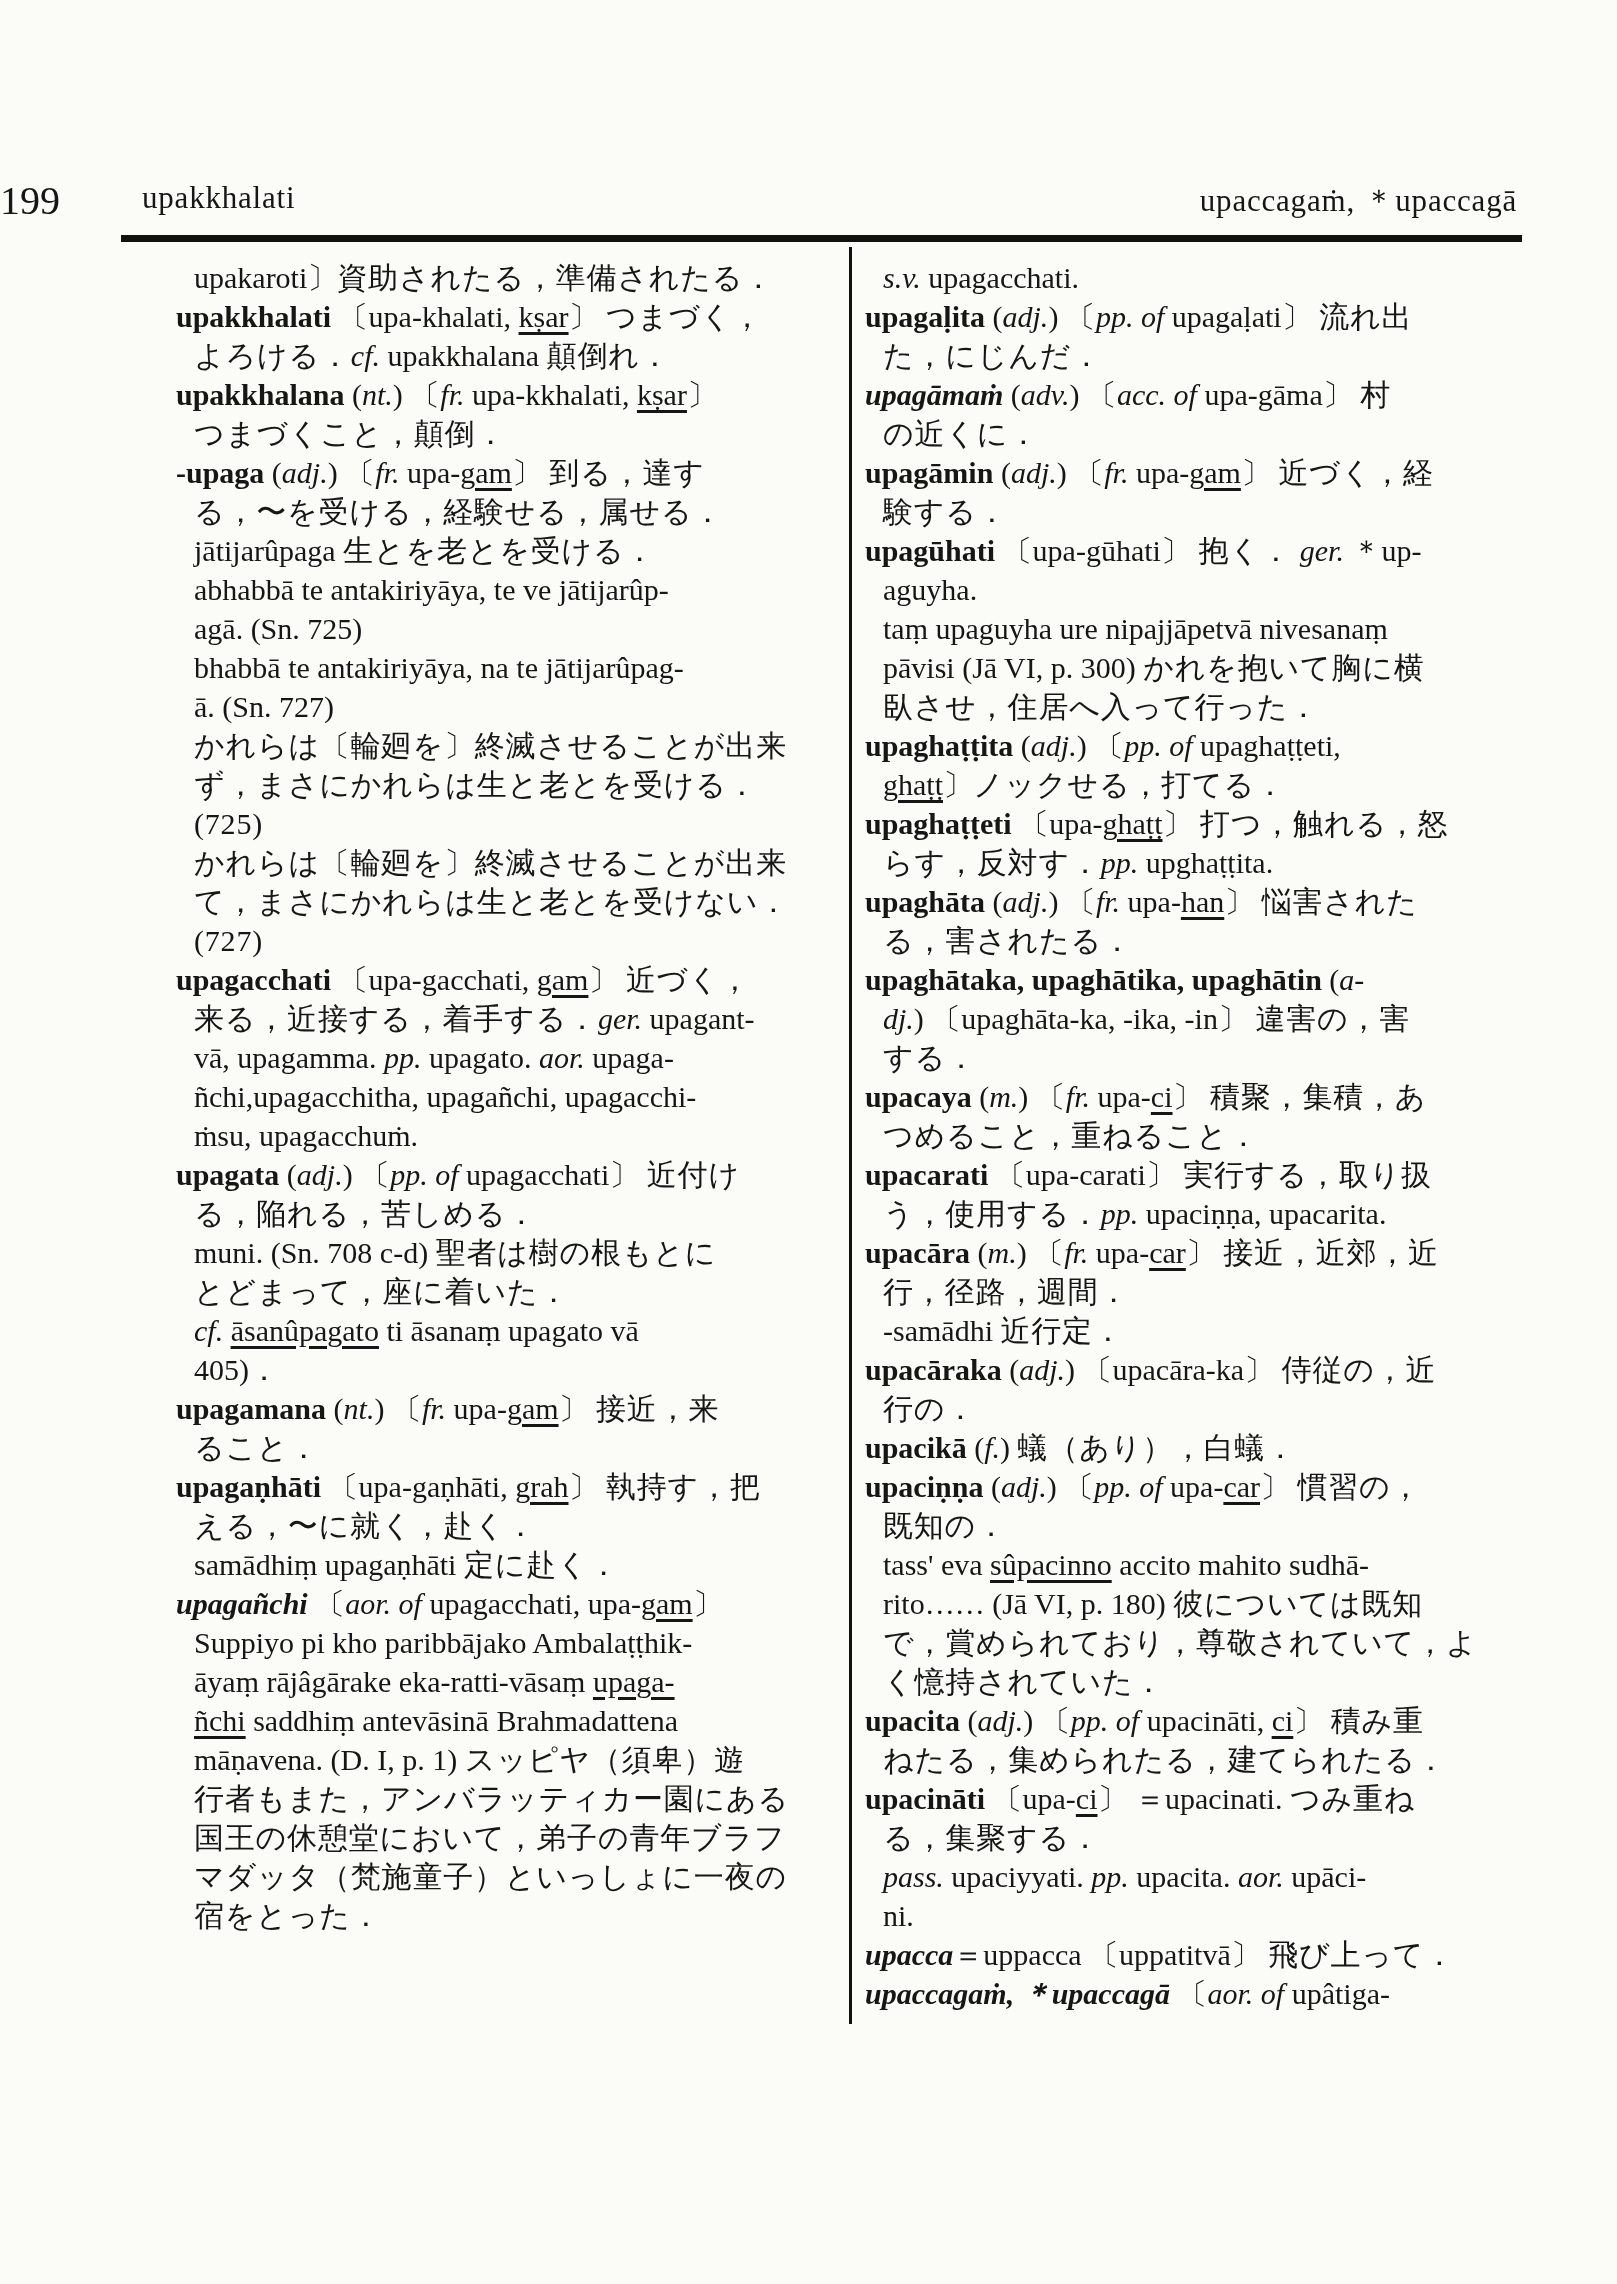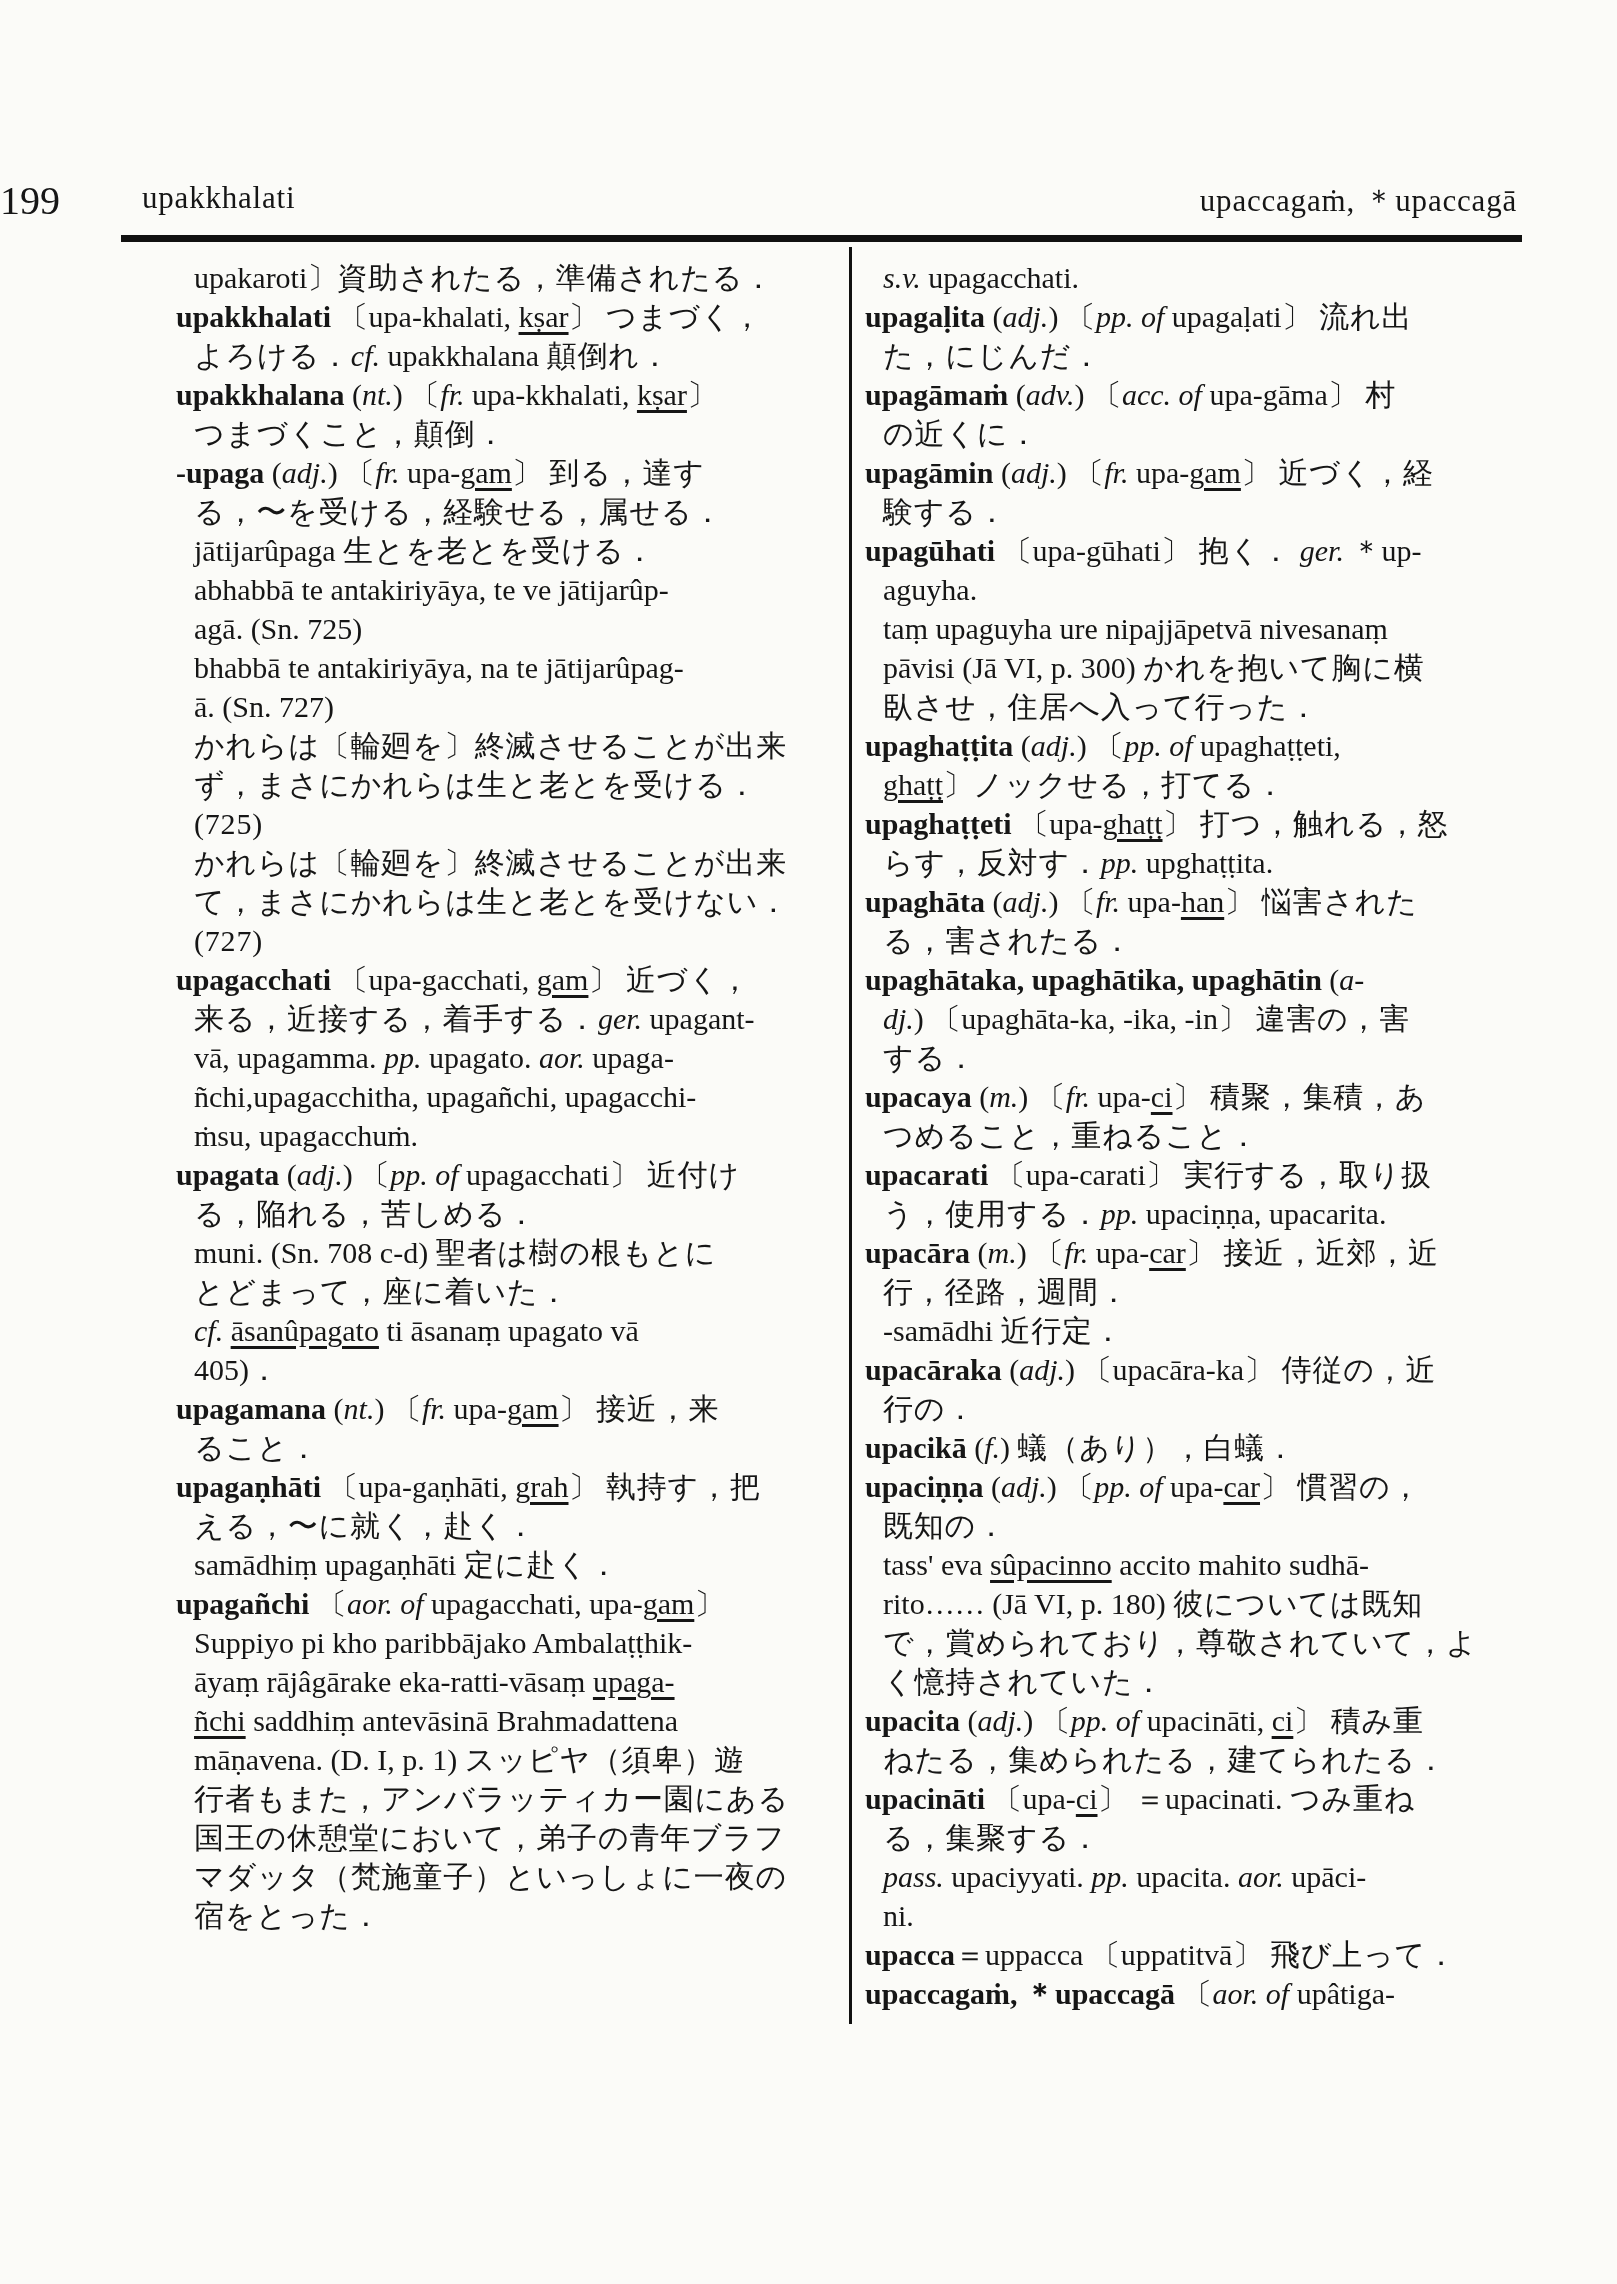--- a/index.html
+++ b/index.html
@@ -17,21 +17,21 @@
   .hdr-right{position:absolute;top:164px;right:100px;font-size:31px;letter-spacing:0.8px;}
   .rule{position:absolute;top:219px;left:121px;width:1401px;height:6.8px;background:#111;}
   .divider{position:absolute;top:231px;left:849px;width:3px;height:1777px;background:#111;}
   .col{position:absolute;top:242px;font-size:30px;line-height:39px;white-space:nowrap;overflow:hidden;height:1772px;}
   .col-left{left:176px;width:667px;}
   .col-right{left:865px;width:675px;}
   .line{height:39px;}
   .line.ind{padding-left:18px;}
   .s-b{font-weight:bold;}
   .s-i{font-style:italic;}
-  .s-bi{font-weight:bold;}
+  .s-bi{font-weight:bold;font-style:italic;}
   .s-u{text-decoration:underline;text-decoration-thickness:2.6px;text-underline-offset:5.3px;}
   .s-j{letter-spacing:0.8px;}
 </style>
 </head>
 <body>
 
 <div class="page">
 
   <div class="hdr-left">upakkhalati</div>
   <div class="hdr-center">199</div>

